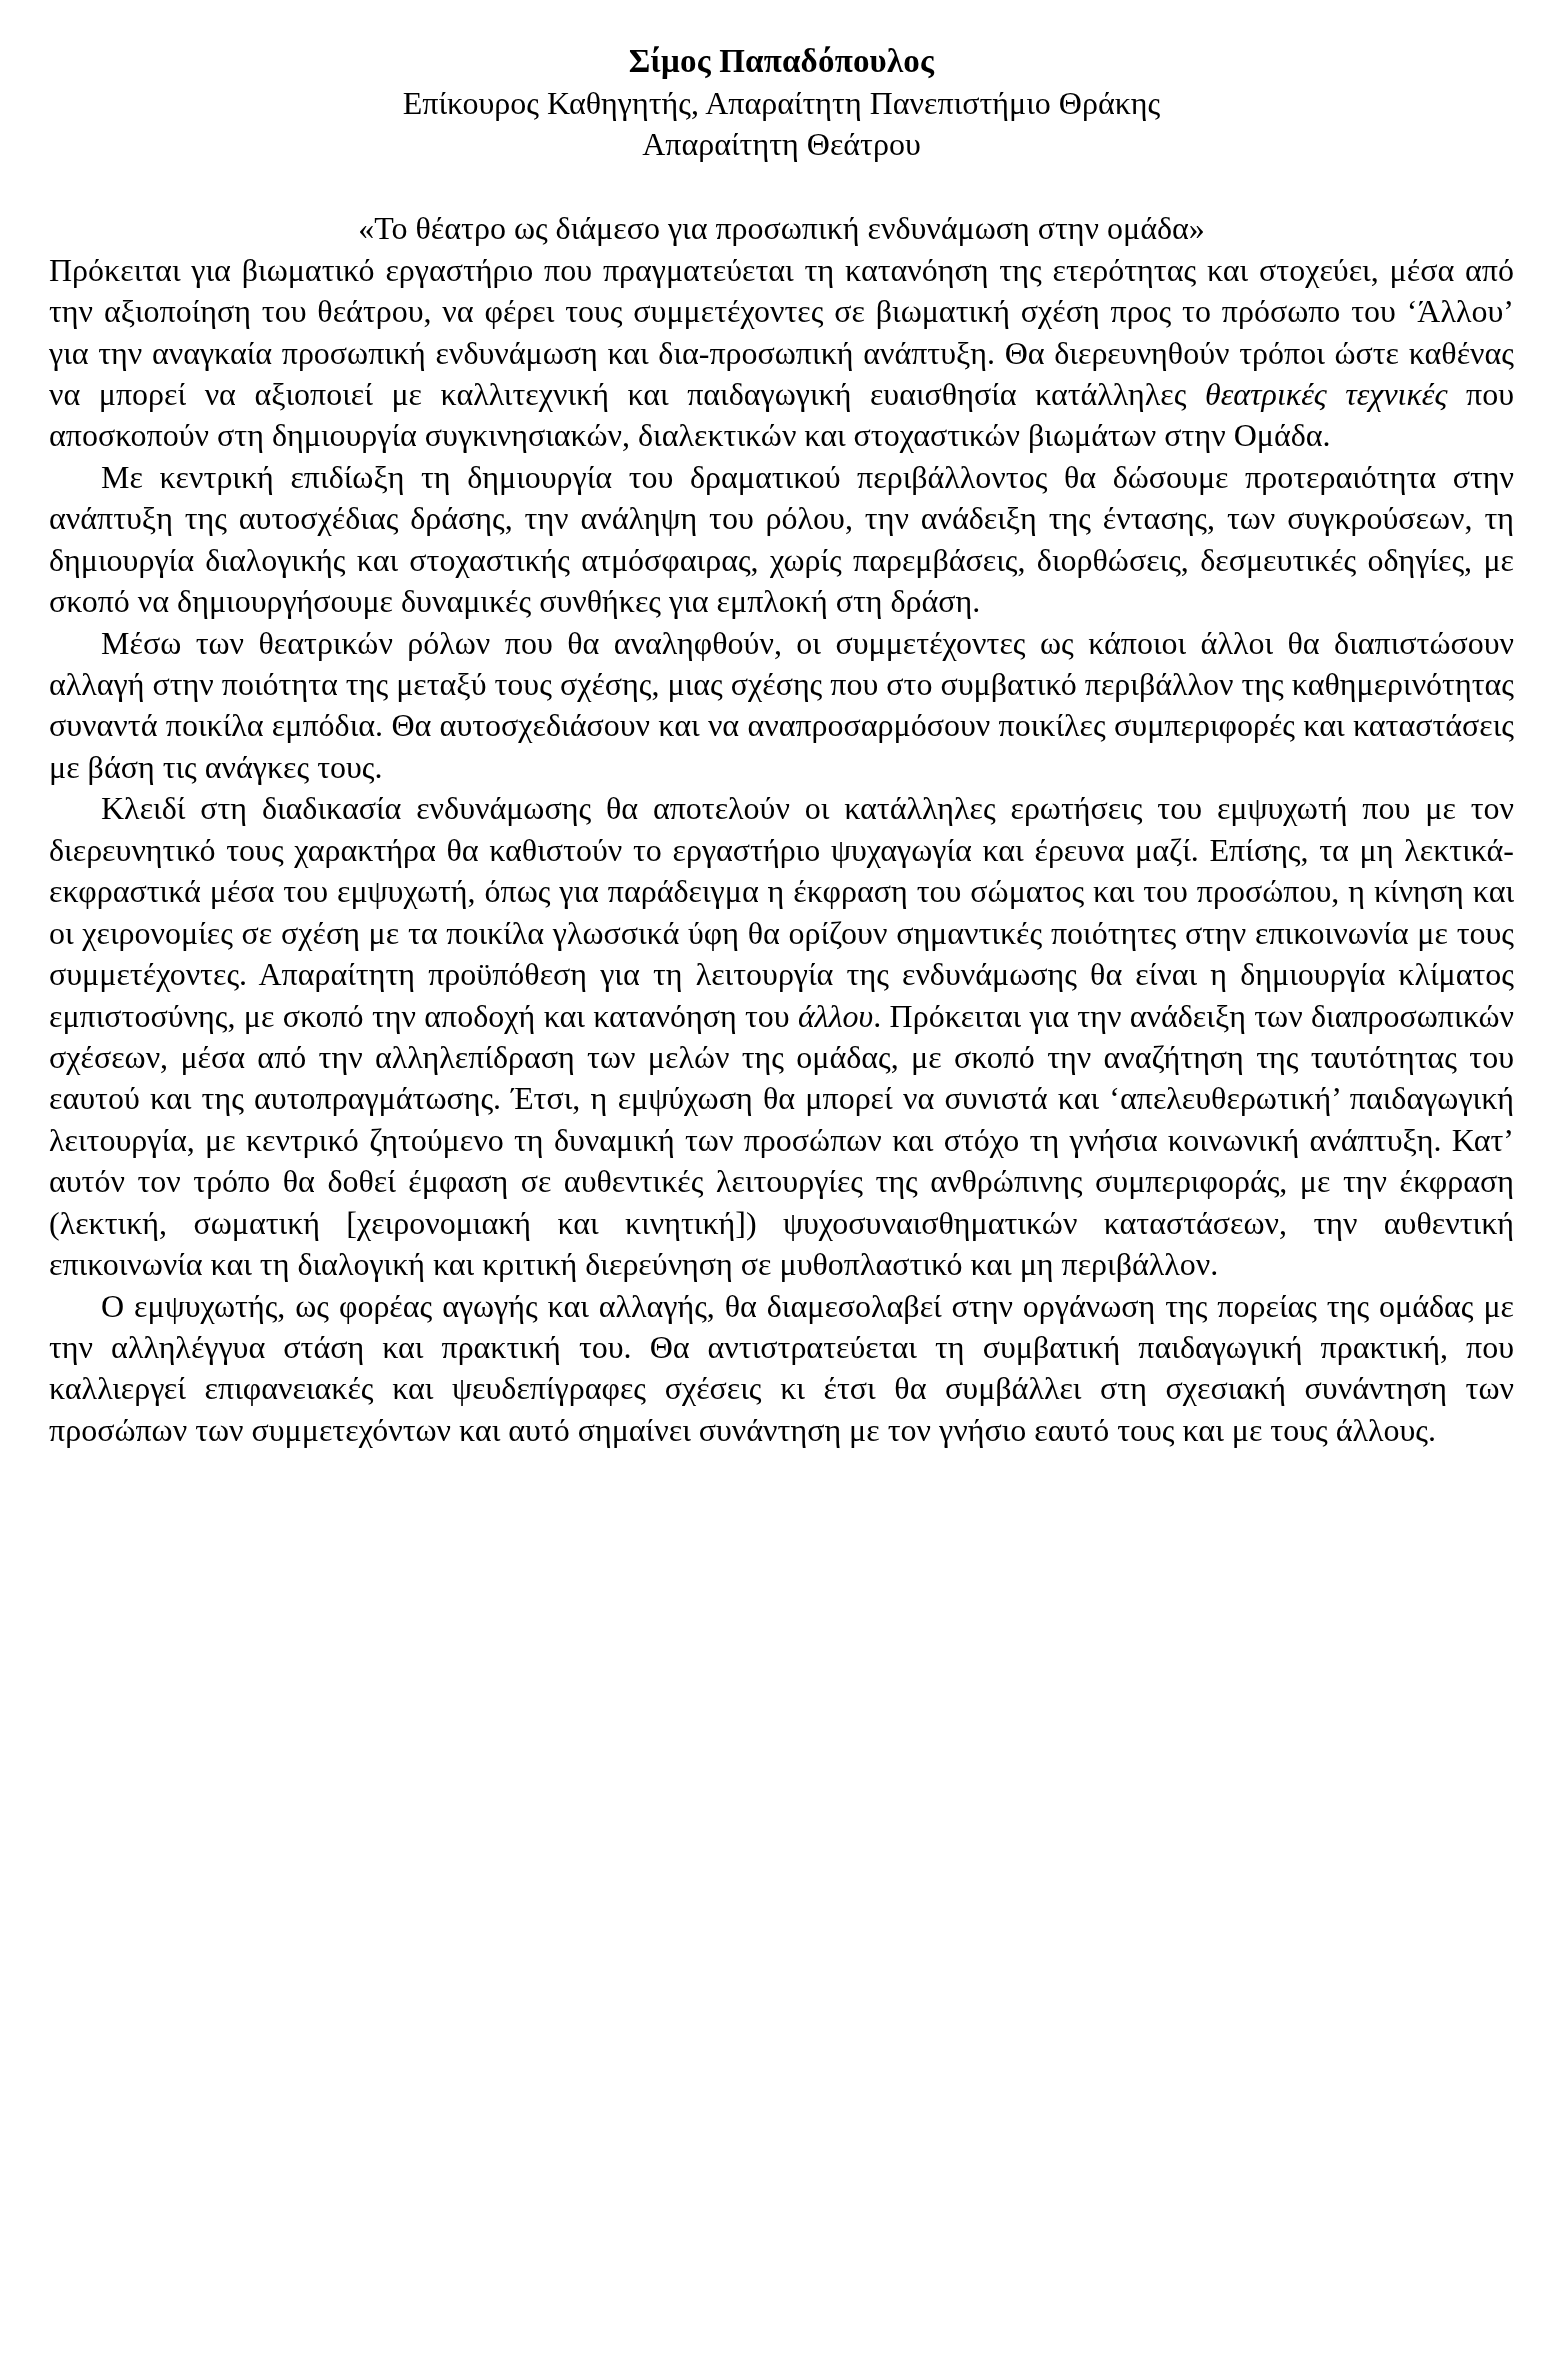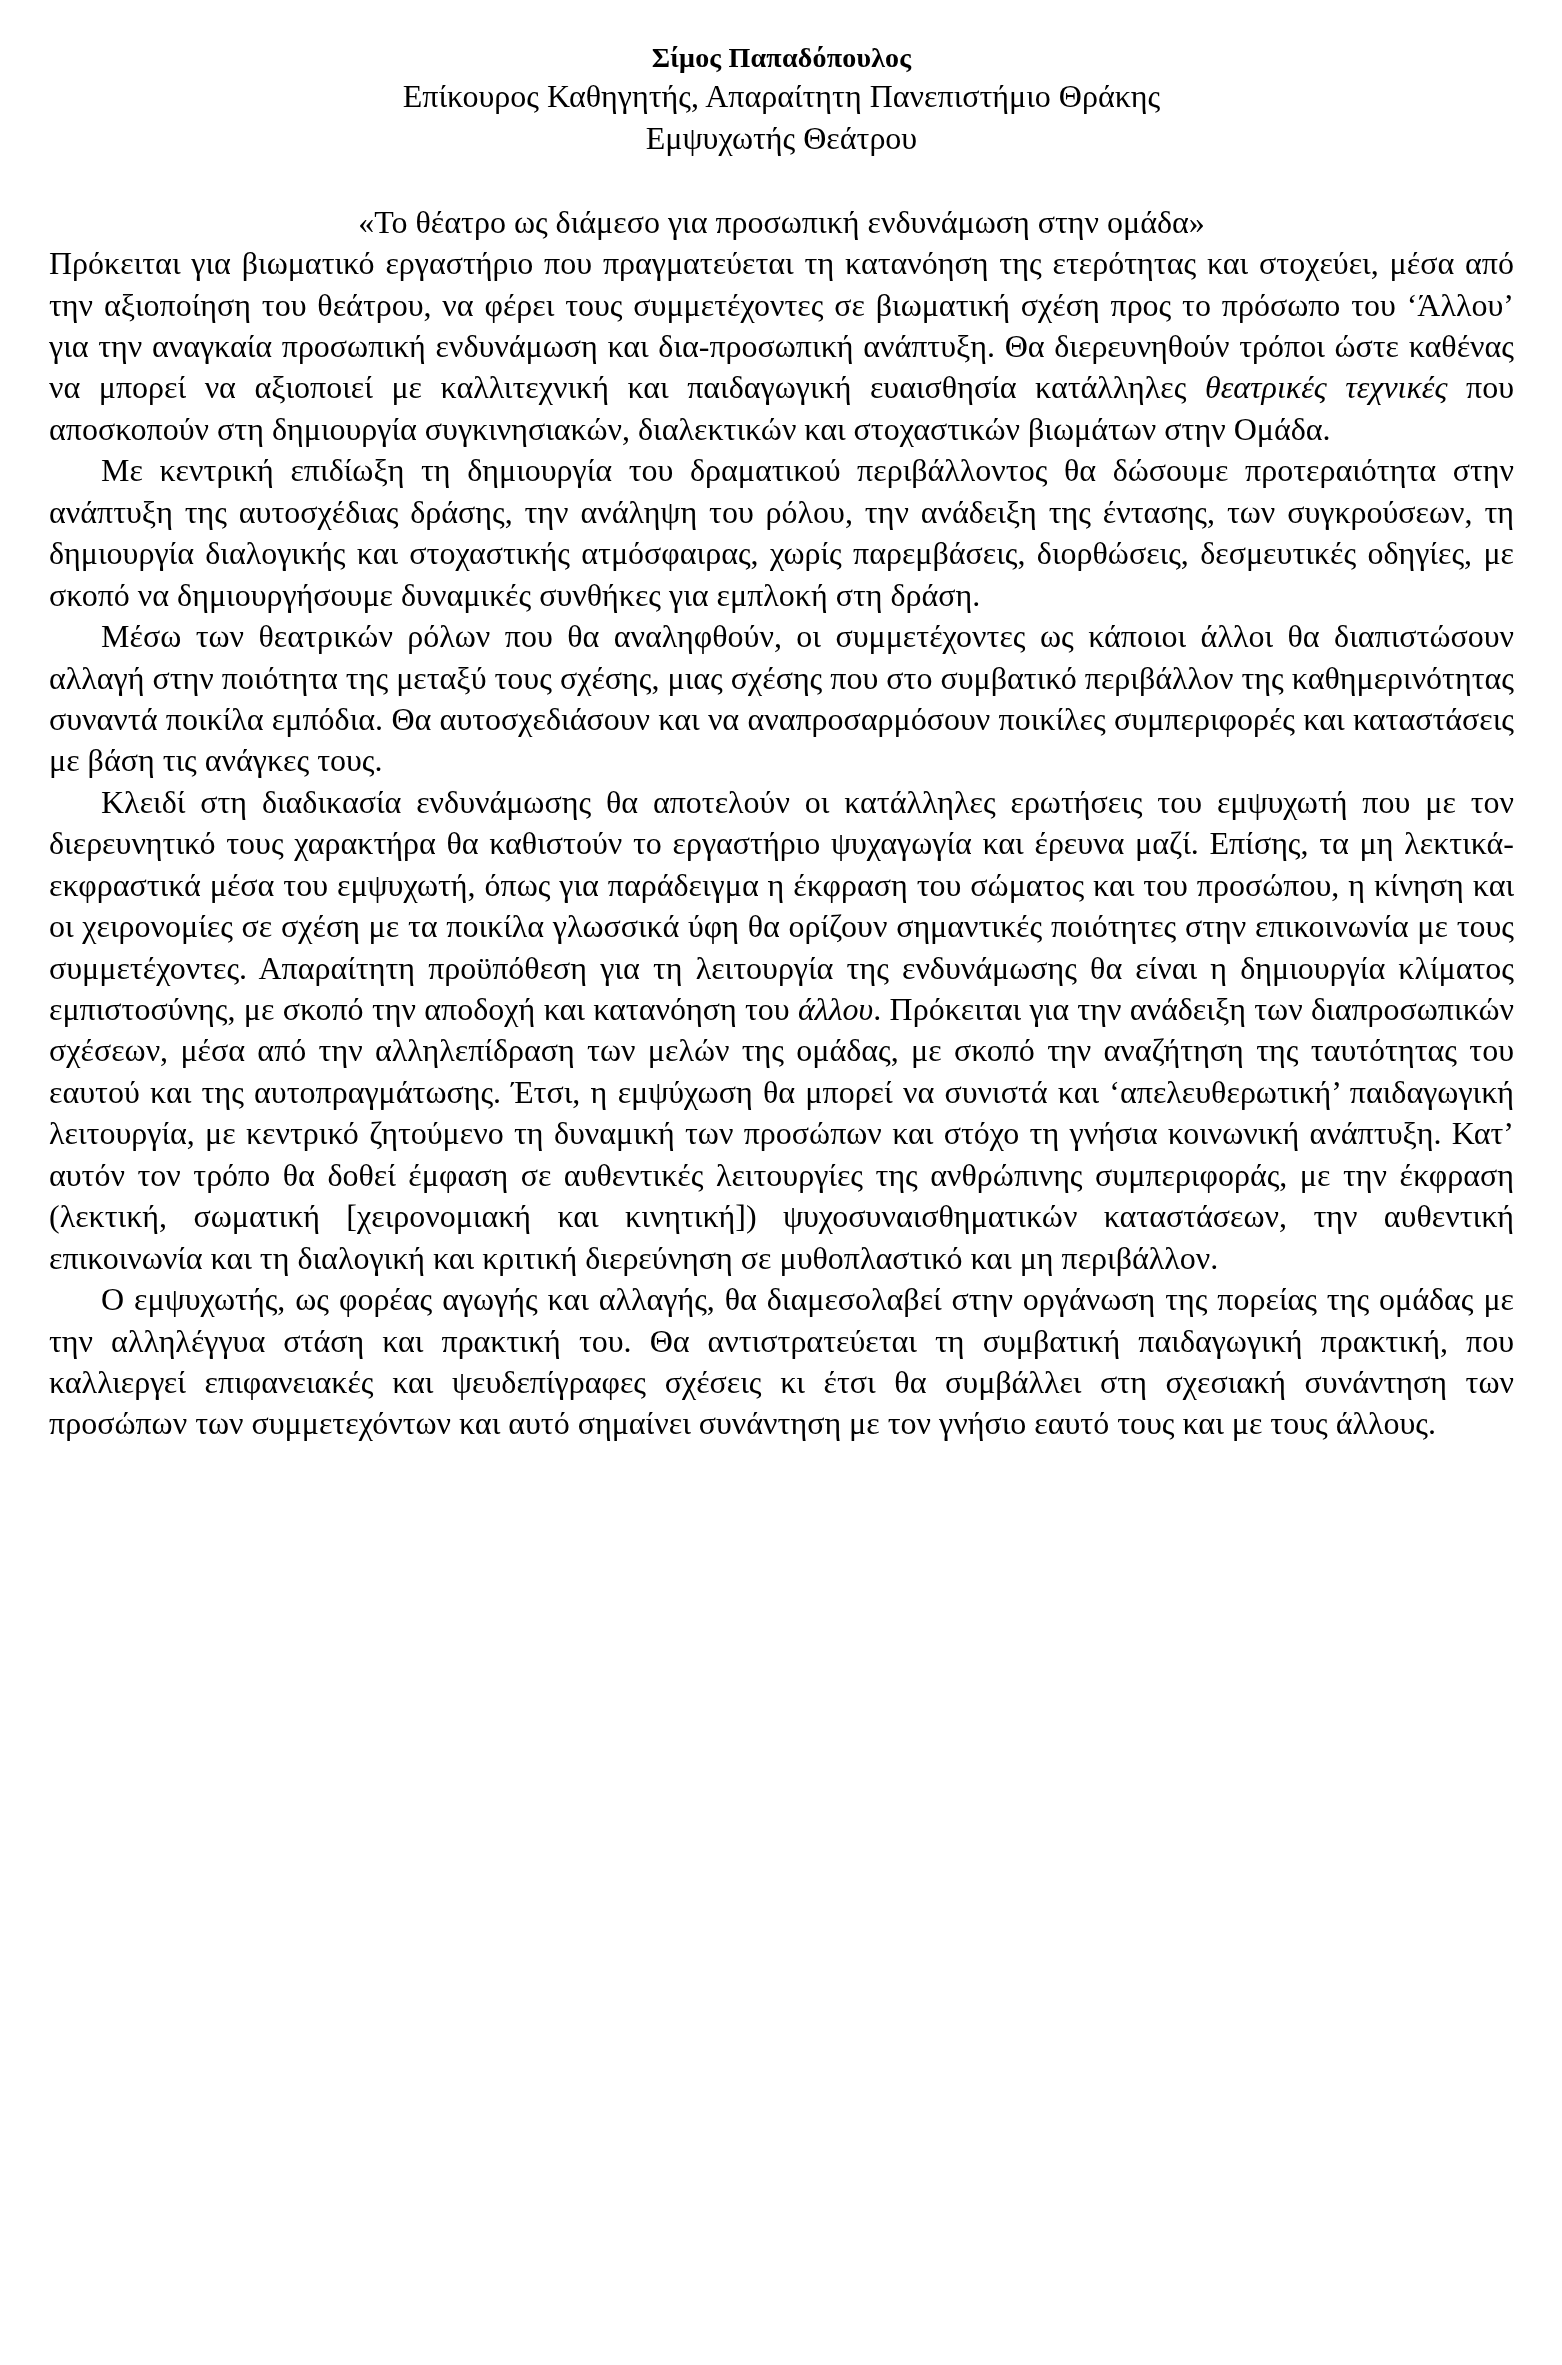--- a/index.html
+++ b/index.html
@@ -27,21 +27,21 @@
     top: 0;
     width: 1465px;
   }
 
   
   .header {
     margin-top: 40px;
     text-align: center;
   }
   .author-name {
-    font-size: 28px;
+    font-size: 33px;
     font-weight: bold;
     line-height: 1.30;
     letter-spacing: 0.2px;
   }
   .author-affil {
     font-size: 32px;
     font-weight: normal;
     line-height: 1.30;
   }
   .author-role {
@@ -80,21 +80,21 @@
 </style>
 </head>
 <body>
 
 <div class="page">
   <div class="content">
 
     <div class="header">
       <div class="author-name">Σίμος Παπαδόπουλος</div>
       <div class="author-affil">Επίκουρος Καθηγητής, Απαραίτητη Πανεπιστήμιο Θράκης</div>
-      <div class="author-role">Εμψυχωτής Θεάτρου</div>
+      <div class="author-role">Απαραίτητη Θεάτρου</div>
     </div>
 
     <div class="doc-title">«Το θέατρο ως διάμεσο για προσωπική ενδυνάμωση στην ομάδα»</div>
 
     <div class="body-text">
       <p class="para" id="para-0"><span>Πρόκειται για βιωματικό εργαστήριο που πραγματεύεται τη κατανόηση της ετερότητας και στοχεύει, μέσα από την αξιοποίηση του θεάτρου, να φέρει τους συμμετέχοντες σε βιωματική σχέση προς το πρόσωπο του ‘Άλλου’ για την αναγκαία προσωπική ενδυνάμωση και δια-προσωπική ανάπτυξη. Θα διερευνηθούν τρόποι ώστε καθένας να μπορεί να αξιοποιεί με καλλιτεχνική και παιδαγωγική ευαισθησία κατάλληλες </span><em>θεατρικές τεχνικές</em><span> που αποσκοπούν στη δημιουργία συγκινησιακών, διαλεκτικών και στοχαστικών βιωμάτων στην Ομάδα.</span></p>
       <p class="para indented" id="para-1"><span>Με κεντρική επιδίωξη τη δημιουργία του δραματικού περιβάλλοντος θα δώσουμε προτεραιότητα στην ανάπτυξη της αυτοσχέδιας δράσης, την ανάληψη του ρόλου, την ανάδειξη της έντασης, των συγκρούσεων, τη δημιουργία διαλογικής και στοχαστικής ατμόσφαιρας, χωρίς παρεμβάσεις, διορθώσεις, δεσμευτικές οδηγίες, με σκοπό να δημιουργήσουμε δυναμικές συνθήκες για εμπλοκή στη δράση.</span></p>
       <p class="para indented" id="para-2"><span>Μέσω των θεατρικών ρόλων που θα αναληφθούν, οι συμμετέχοντες ως κάποιοι άλλοι θα διαπιστώσουν αλλαγή στην ποιότητα της μεταξύ τους σχέσης, μιας σχέσης που στο συμβατικό περιβάλλον της καθημερινότητας συναντά ποικίλα εμπόδια. Θα αυτοσχεδιάσουν και να αναπροσαρμόσουν ποικίλες συμπεριφορές και καταστάσεις με βάση τις ανάγκες τους.</span></p>
       <p class="para indented" id="para-3"><span>Κλειδί στη διαδικασία ενδυνάμωσης θα αποτελούν οι κατάλληλες ερωτήσεις του εμψυχωτή που με τον διερευνητικό τους χαρακτήρα θα καθιστούν το εργαστήριο ψυχαγωγία και έρευνα μαζί. Επίσης, τα μη λεκτικά-εκφραστικά μέσα του εμψυχωτή, όπως για παράδειγμα η έκφραση του σώματος και του προσώπου, η κίνηση και οι χειρονομίες σε σχέση με τα ποικίλα γλωσσικά ύφη θα ορίζουν σημαντικές ποιότητες στην επικοινωνία με τους συμμετέχοντες. Απαραίτητη προϋπόθεση για τη λειτουργία της ενδυνάμωσης θα είναι η δημιουργία κλίματος εμπιστοσύνης, με σκοπό την αποδοχή και κατανόηση του </span><em>άλλου</em><span>. Πρόκειται για την ανάδειξη των διαπροσωπικών σχέσεων, μέσα από την αλληλεπίδραση των μελών της ομάδας, με σκοπό την αναζήτηση της ταυτότητας του εαυτού και της αυτοπραγμάτωσης. Έτσι, η εμψύχωση θα μπορεί να συνιστά και ‘απελευθερωτική’ παιδαγωγική λειτουργία, με κεντρικό ζητούμενο τη δυναμική των προσώπων και στόχο τη γνήσια κοινωνική ανάπτυξη. Κατ’ αυτόν τον τρόπο θα δοθεί έμφαση σε αυθεντικές λειτουργίες της ανθρώπινης συμπεριφοράς, με την έκφραση (λεκτική, σωματική [χειρονομιακή και κινητική]) ψυχοσυναισθηματικών καταστάσεων, την αυθεντική επικοινωνία και τη διαλογική και κριτική διερεύνηση σε μυθοπλαστικό και μη περιβάλλον.</span></p>
       <p class="para indented" id="para-4"><span>Ο εμψυχωτής, ως φορέας αγωγής και αλλαγής, θα διαμεσολαβεί στην οργάνωση της πορείας της ομάδας με την αλληλέγγυα στάση και πρακτική του. Θα αντιστρατεύεται τη συμβατική παιδαγωγική πρακτική, που καλλιεργεί επιφανειακές και ψευδεπίγραφες σχέσεις κι έτσι θα συμβάλλει στη σχεσιακή συνάντηση των προσώπων των συμμετεχόντων και αυτό σημαίνει συνάντηση με τον γνήσιο εαυτό τους και με τους άλλους.</span></p>

